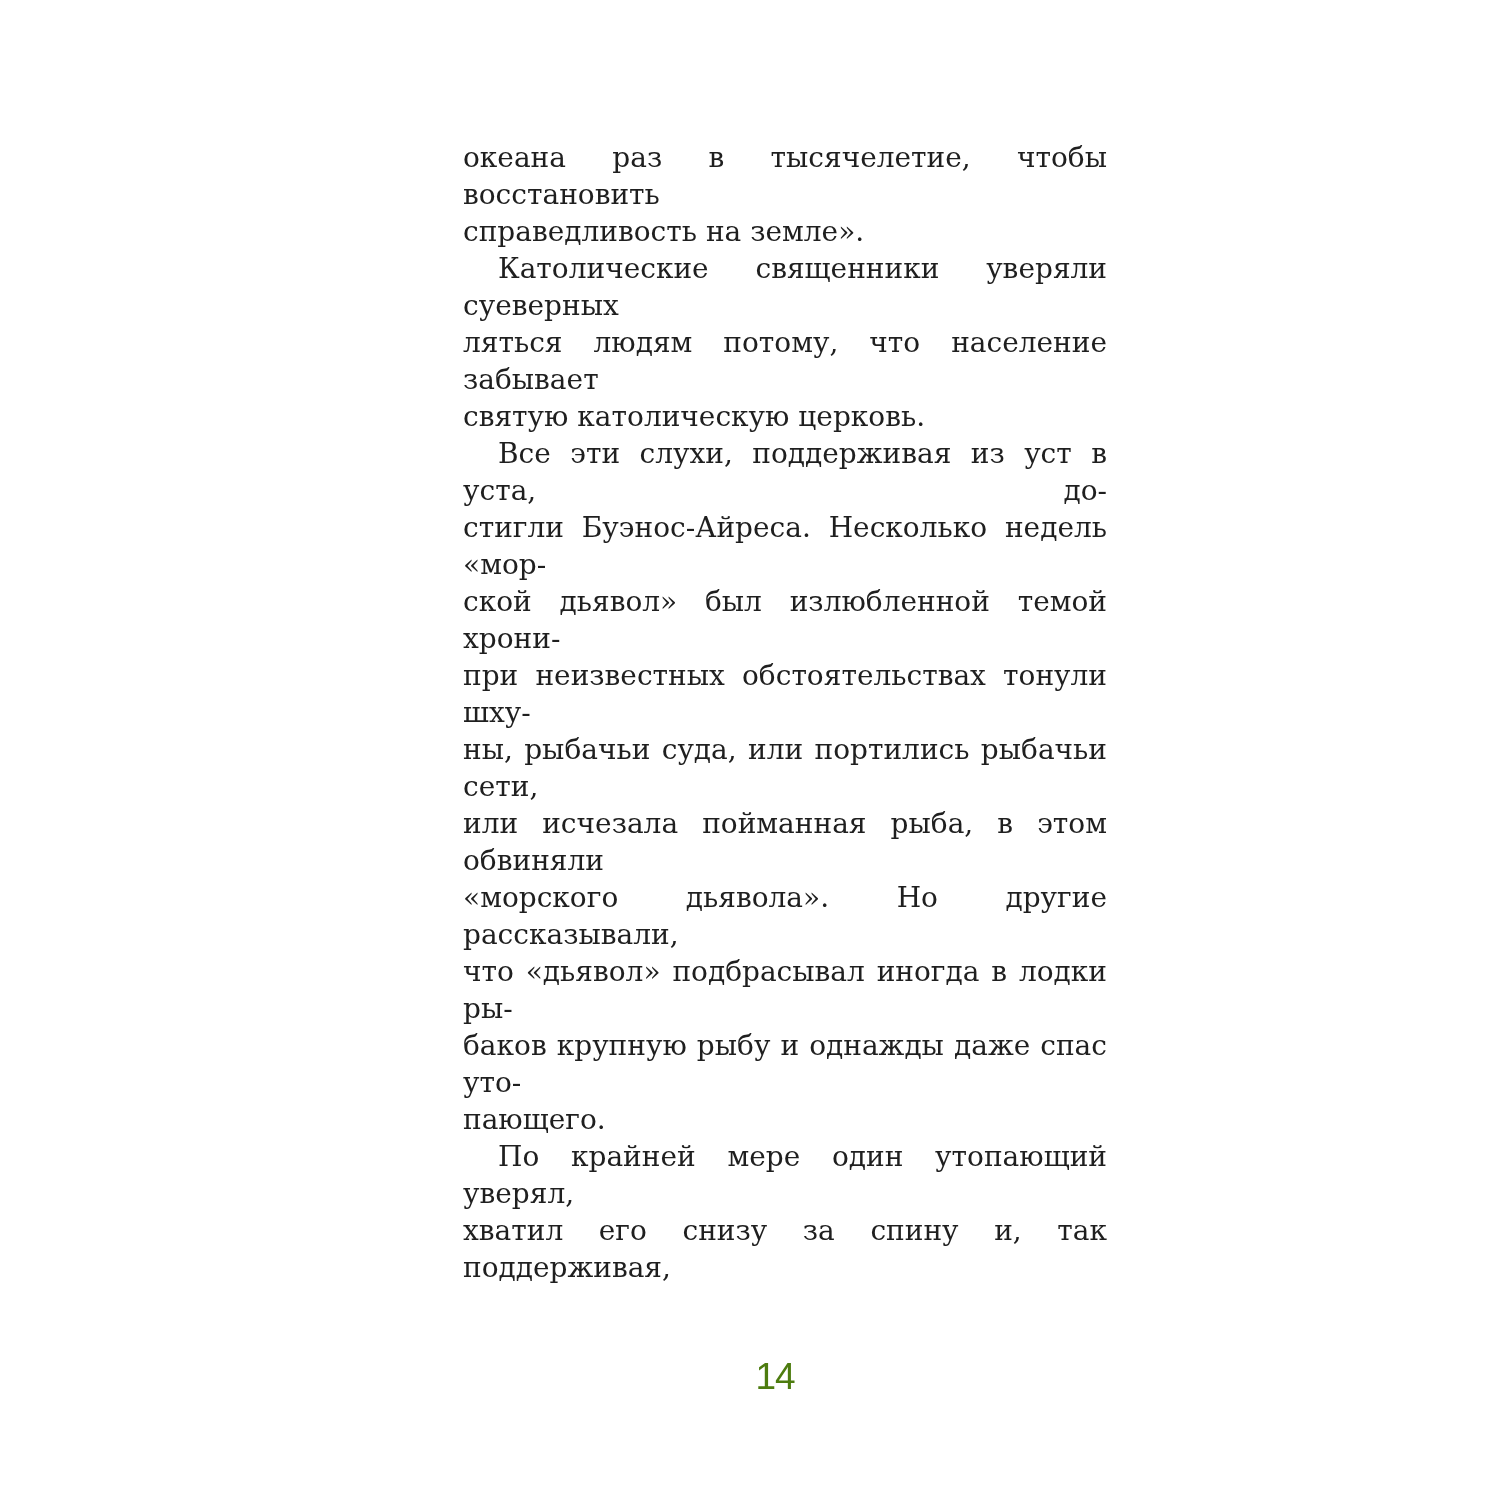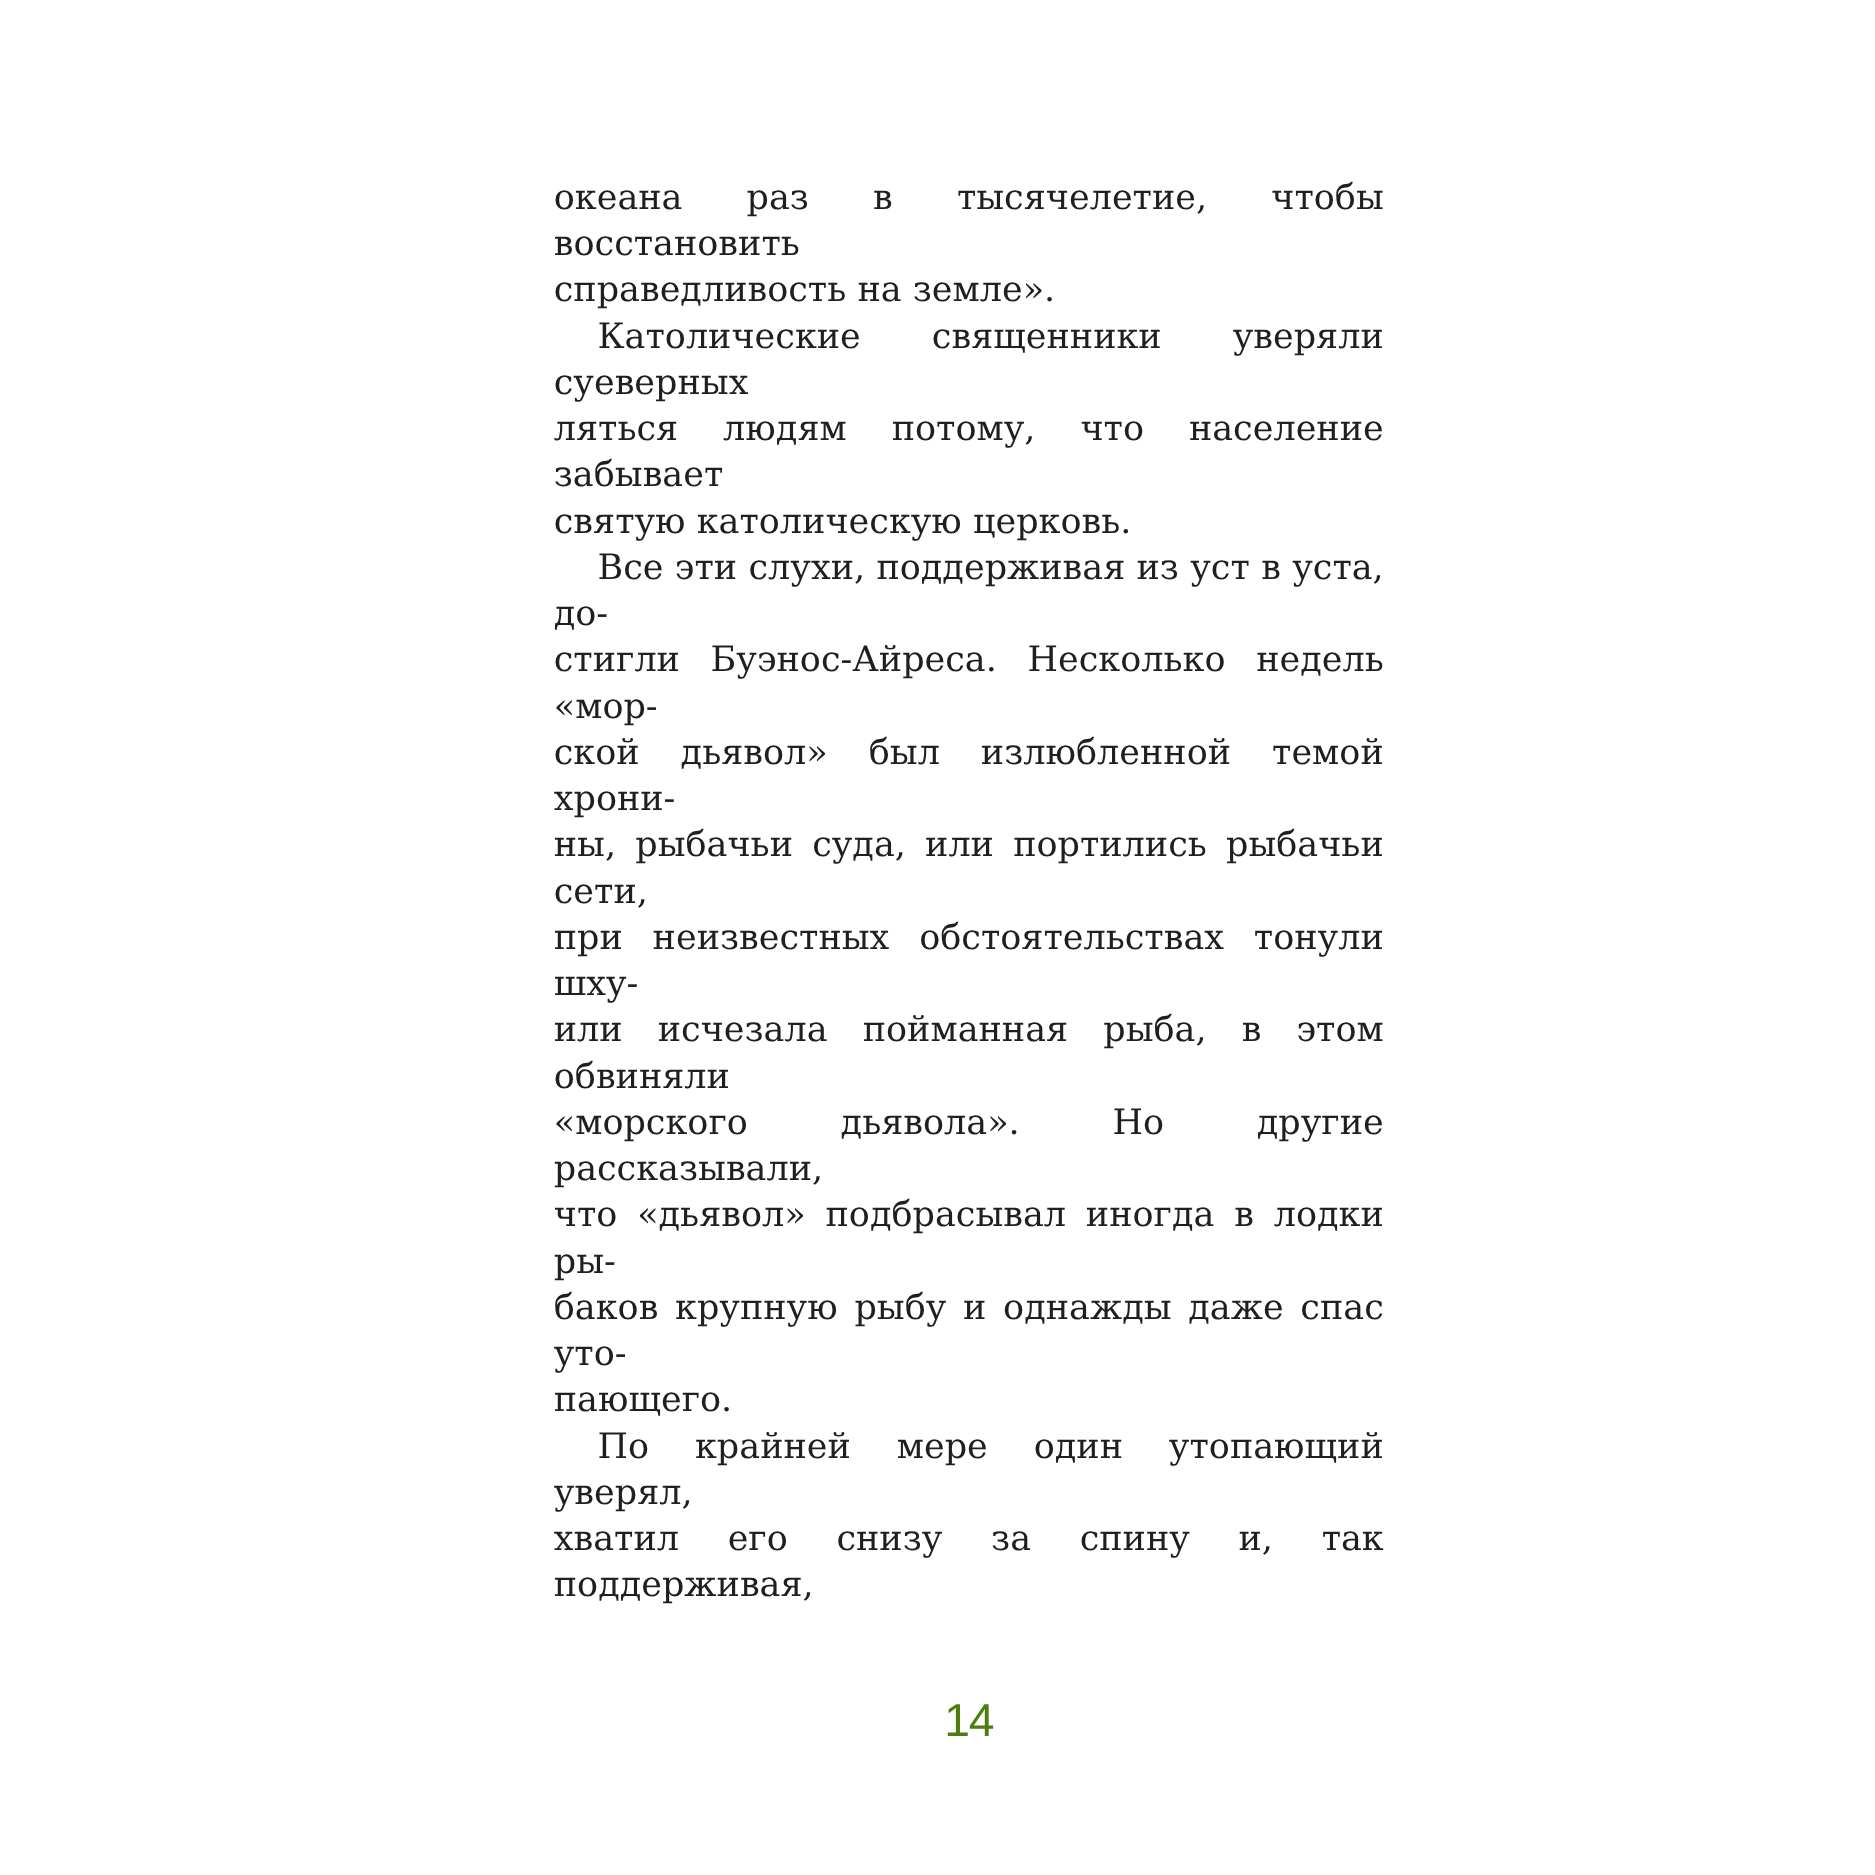--- a/index.html
+++ b/index.html
@@ -25,20 +25,21 @@
     line-height: 37px;
   }
   .paragraph {
     margin: 0;
     padding: 0;
   }
   .line {
     text-align: justify;
     text-align-last: justify;
     white-space: normal;
+    margin-left: 20px;
   }
   .line.para-end {
     text-align: right;
     text-align-last: left;
   }
   .line.indent {
     text-indent: 35px;
   }
   .page-number {
     position: absolute;
@@ -63,22 +64,22 @@
       </div>
       <div class="paragraph">
         <div class="line indent">Католические священники уверяли суеверных</div>
         <div class="line">ляться людям потому, что население забывает</div>
         <div class="line para-end">святую католическую церковь.</div>
       </div>
       <div class="paragraph">
         <div class="line indent">Все эти слухи, поддерживая из уст в уста, до-</div>
         <div class="line">стигли Буэнос-Айреса. Несколько недель «мор-</div>
         <div class="line">ской дьявол» был излюбленной темой хрони-</div>
+        <div class="line">при неизвестных обстоятельствах тонули шху-</div>
         <div class="line">ны, рыбачьи суда, или портились рыбачьи сети,</div>
-        <div class="line">при неизвестных обстоятельствах тонули шху-</div>
         <div class="line">или исчезала пойманная рыба, в этом обвиняли</div>
         <div class="line">«морского дьявола». Но другие рассказывали,</div>
         <div class="line">что «дьявол» подбрасывал иногда в лодки ры-</div>
         <div class="line">баков крупную рыбу и однажды даже спас уто-</div>
         <div class="line para-end">пающего.</div>
       </div>
       <div class="paragraph">
         <div class="line indent">По крайней мере один утопающий уверял,</div>
         <div class="line">хватил его снизу за спину и, так поддерживая,</div>
       </div>

